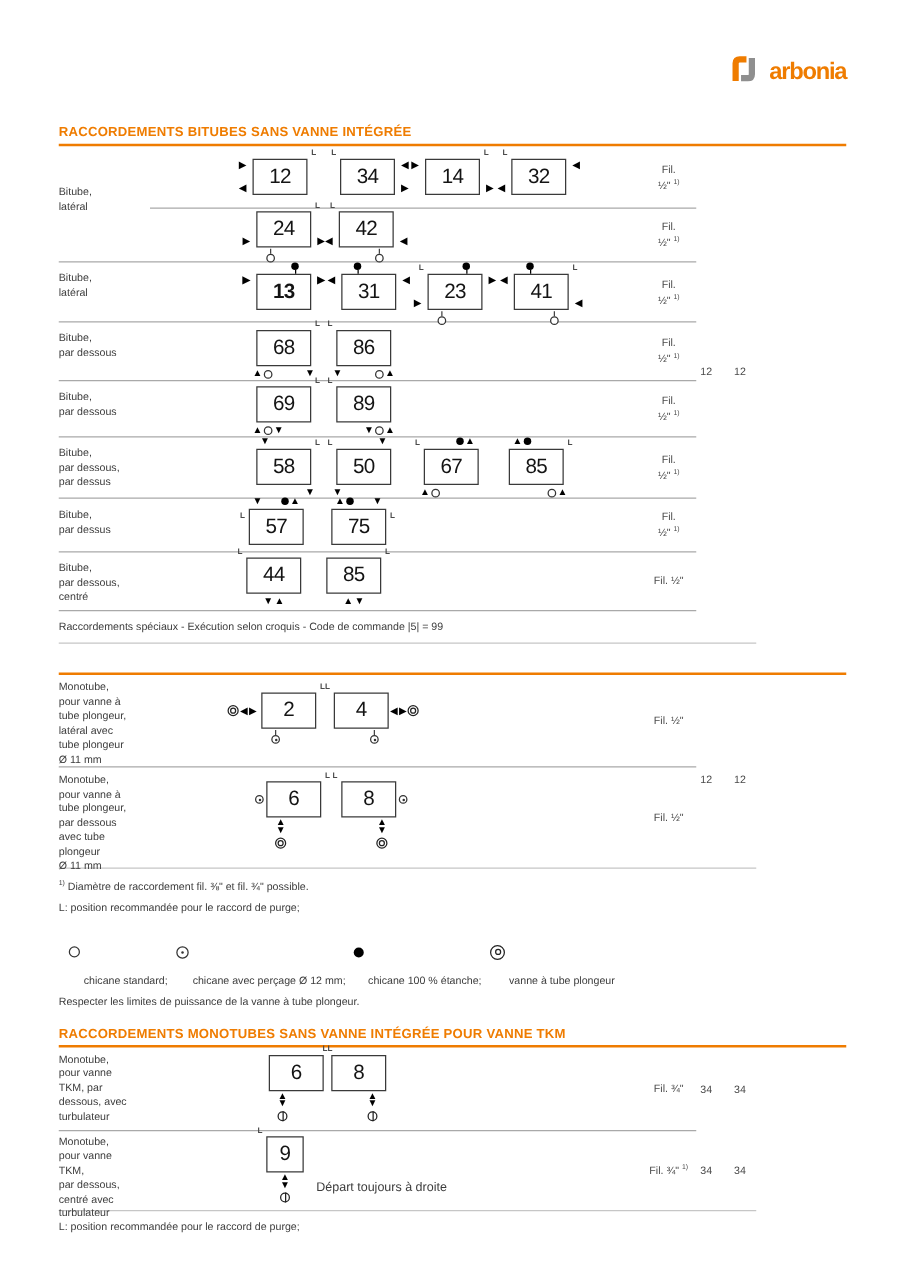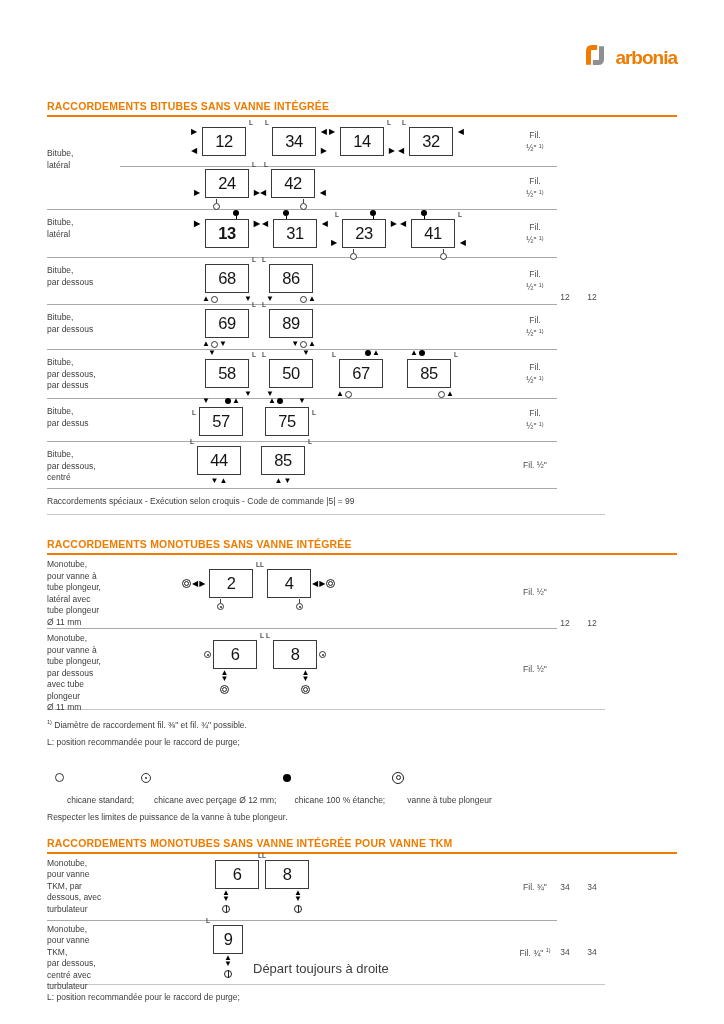--- a/index.html
+++ b/index.html
@@ -51,21 +51,21 @@
   .p-vbl .sym-au,.p-vbr .sym-au,.p-vbc .sym-au,.p-vbl .sym-ad,.p-vbr .sym-ad,.p-vbc .sym-ad{line-height:6px;height:6px;}
   .p-vbl .sym-plong,.p-vbr .sym-plong,.p-vbc .sym-plong,.p-vbl .sym-tkm,.p-vbr .sym-tkm,.p-vbc .sym-tkm{margin-top:3px;}
   
   .fil{position:absolute;left:455px;width:66px;top:50%;transform:translateY(-50%);
        text-align:center;font-size:8.5px;line-height:11px;color:#4a4a4a;}
   .fil sup{font-size:5.5px;}
   .ref,.mref{position:absolute;width:26px;text-align:center;font-size:8.5px;color:#4a4a4a;}
   .ref{top:50%;transform:translateY(-50%);}
   .rcol0{left:505px}.rcol1{left:532px}
   
-  .row-note{position:absolute;left:206px;top:40px;font-size:13px;color:#3c3c3c;white-space:nowrap;}
+  .row-note{position:absolute;left:206px;top:40px;font-size:10px;color:#3c3c3c;white-space:nowrap;}
   .sec-footer-note{font-size:8.5px;color:#3c3c3c;padding:7px 0 8px 0;}
   .footnotes{padding-top:6px;font-size:8.5px;color:#3c3c3c;line-height:12px;}
   .fn-line{margin-bottom:5px;}
   .fn-line sup{font-size:5.5px;}
   .symline{display:flex;align-items:center;margin:2px 0 5px 8px;flex-wrap:nowrap;white-space:nowrap;}
   .symline .sym{margin-right:3px;}
   .symline .txt{margin-right:7px;margin-top:44px;}
   .symline .sym-o{width:7px;height:7px;}
   .symline .sym-dot{width:8px;height:8px;}
   .symline .sym-drill{width:8px;height:8px;}
@@ -501,21 +501,20 @@
             <div>Fil. ½"</div>
           </div>
         </div>
         <div class="sep"></div>
         <div class="sec-footer-note">Raccordements spéciaux - Exécution selon croquis - Code de commande |5| = 99</div>
         <div class="sep end"></div>
         <span class="mref rcol0" style="top: 192px;">12</span>
         <span class="mref rcol1" style="top: 192px;">12</span>
       </section>
       <section class="sec" style="margin-top: 23px;">
-        <div class="sec-title">RACCORDEMENTS MONOTUBES SANS VANNE INTÉGRÉE</div>
         <div class="sec-rule"></div>
         <div class="row" style="height: 72px;">
           <div class="row-label" style="top: 3px;">
             <div>Monotube,</div>
             <div>pour vanne à</div>
             <div>tube plongeur,</div>
             <div>latéral avec</div>
             <div>tube plongeur</div>
             <div>Ø 11 mm</div>
           </div>

